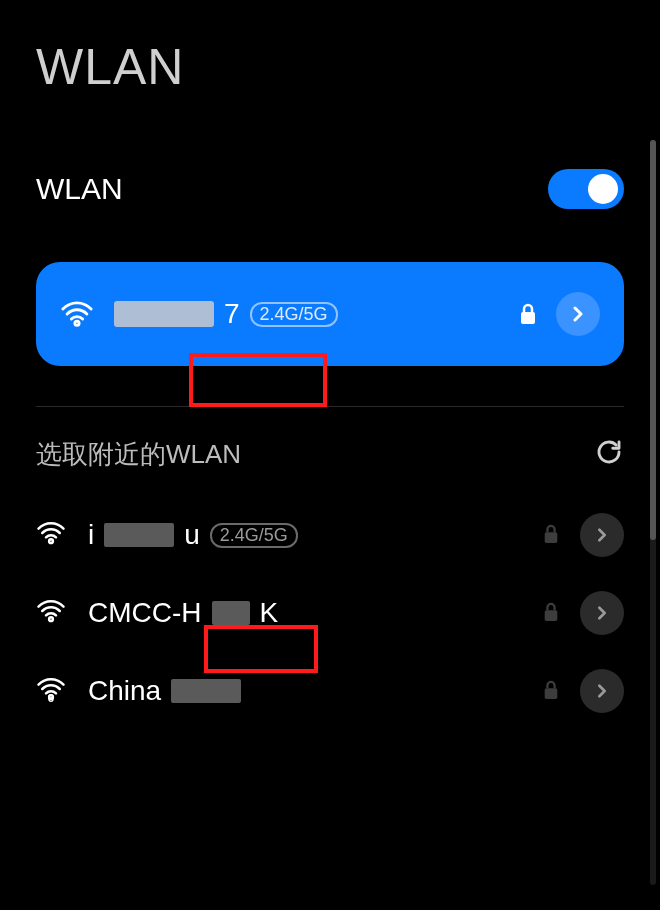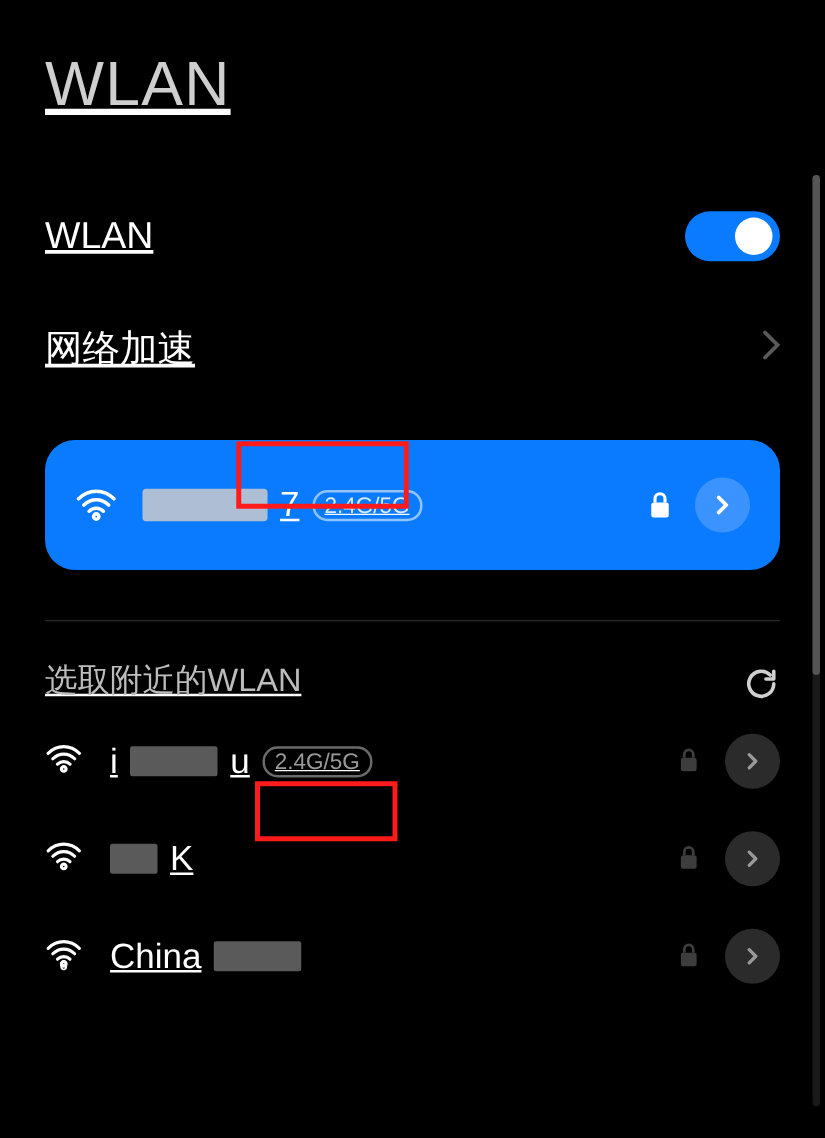--- a/index.html
+++ b/index.html
@@ -6,21 +6,20 @@
     body {
       width: 660px; height: 910px;
       background: #000;
       font-family: -apple-system, "Helvetica Neue", Arial, sans-serif;
       color: #fff;
       position: relative;
       overflow: hidden;
     }
     .page {
       padding: 0 36px 0 36px;
-      text-decoration: underline;
     }
     .page-title {
       font-size: 50px;
       font-weight: 300;
       color: #cfcfcf;
       margin-top: 38px;
       letter-spacing: 1px;
     }
     .row {
       display: flex;
@@ -112,22 +111,22 @@
     .circle-btn.blue { background: #3a93ff; }
     .circle-btn.gray { background: #2b2b2b; }
     .circle-btn svg { display:block; }
     .divider {
       height: 1px; background: #2a2a2a;
       margin: 40px 0 30px 0;
     }
     .section-head {
       display: flex;
       justify-content: space-between;
-      align-items: flex-end;
-      margin-bottom: 8px;
+      align-items: flex-start;
+      margin-bottom: 24px;
     }
     .section-title {
       font-size: 26px;
       color: #bcbcbc;
     }
     .refresh-icon { width: 30px; height: 30px; }
     .net-row {
       display: flex;
       align-items: center;
       height: 78px;
@@ -173,28 +172,20 @@
 <div class="page">
   <h1 class="page-title">WLAN</h1>
 
   <div class="row row-wlan">
     <span class="row-label">WLAN</span>
     <div class="toggle">
         <div class="knob"></div>
       </div>
   </div>
 
-  <div class="row row-accel">
-    <span class="row-label">网络加速</span>
-    <span class="chevron-right">
-      <svg width="14" height="24" viewBox="0 0 14 24">
-          <path d="M2 2 L12 12 L2 22" stroke="#5a5a5a" stroke-width="3" fill="none" stroke-linecap="round"></path>
-        </svg>
-    </span>
-  </div>
 
   <div class="connected-card">
     <span class="wifi-icon">
       <svg viewBox="0 0 24 24" width="34" height="34">
         <path d="M12 20c.8 0 1.5-.7 1.5-1.5S12.8 17 12 17s-1.5.7-1.5 1.5S11.2 20 12 20zM8 15.5c1-1 2.5-1.7 4-1.7s3 .7 4 1.7M5 12c1.8-1.8 4.3-3 7-3s5.2 1.2 7 3M2 8.5C4.6 5.9 8.1 4.2 12 4.2s7.4 1.7 10 4.3" stroke="#fff" stroke-width="2" fill="none" stroke-linecap="round"></path>
       </svg>
     </span>
     <div class="conn-text">
       <div class="conn-main">
         <span class="ssid-redacted"></span>
@@ -254,20 +245,21 @@
     </div>
       </div>
       <div class="net-row">
     <span class="net-wifi">
       <svg viewBox="0 0 24 24" width="30" height="30">
         <path d="M12 20c.8 0 1.5-.7 1.5-1.5S12.8 17 12 17s-1.5.7-1.5 1.5S11.2 20 12 20zM8 15.5c1-1 2.5-1.7 4-1.7s3 .7 4 1.7M5 12c1.8-1.8 4.3-3 7-3s5.2 1.2 7 3M2 8.5C4.6 5.9 8.1 4.2 12 4.2s7.4 1.7 10 4.3" stroke="#fff" stroke-width="2" fill="none" stroke-linecap="round"></path>
 
       </svg>
     </span>
     <span class="net-name">
+      <span>CMCC-H</span>
           <span class="redact" style="width:38px;height:24px"></span>
           <span>K</span>
 
     </span>
     <span class="lock-icon" style="opacity:.45">
       <svg viewBox="0 0 20 24" width="18" height="22">
         <rect x="3" y="10" width="14" height="12" rx="2" fill="#888"></rect>
         <path d="M6 10 V7 a4 4 0 0 1 8 0 v3" stroke="#888" stroke-width="2.5" fill="none"></path>
       </svg>
     </span>

